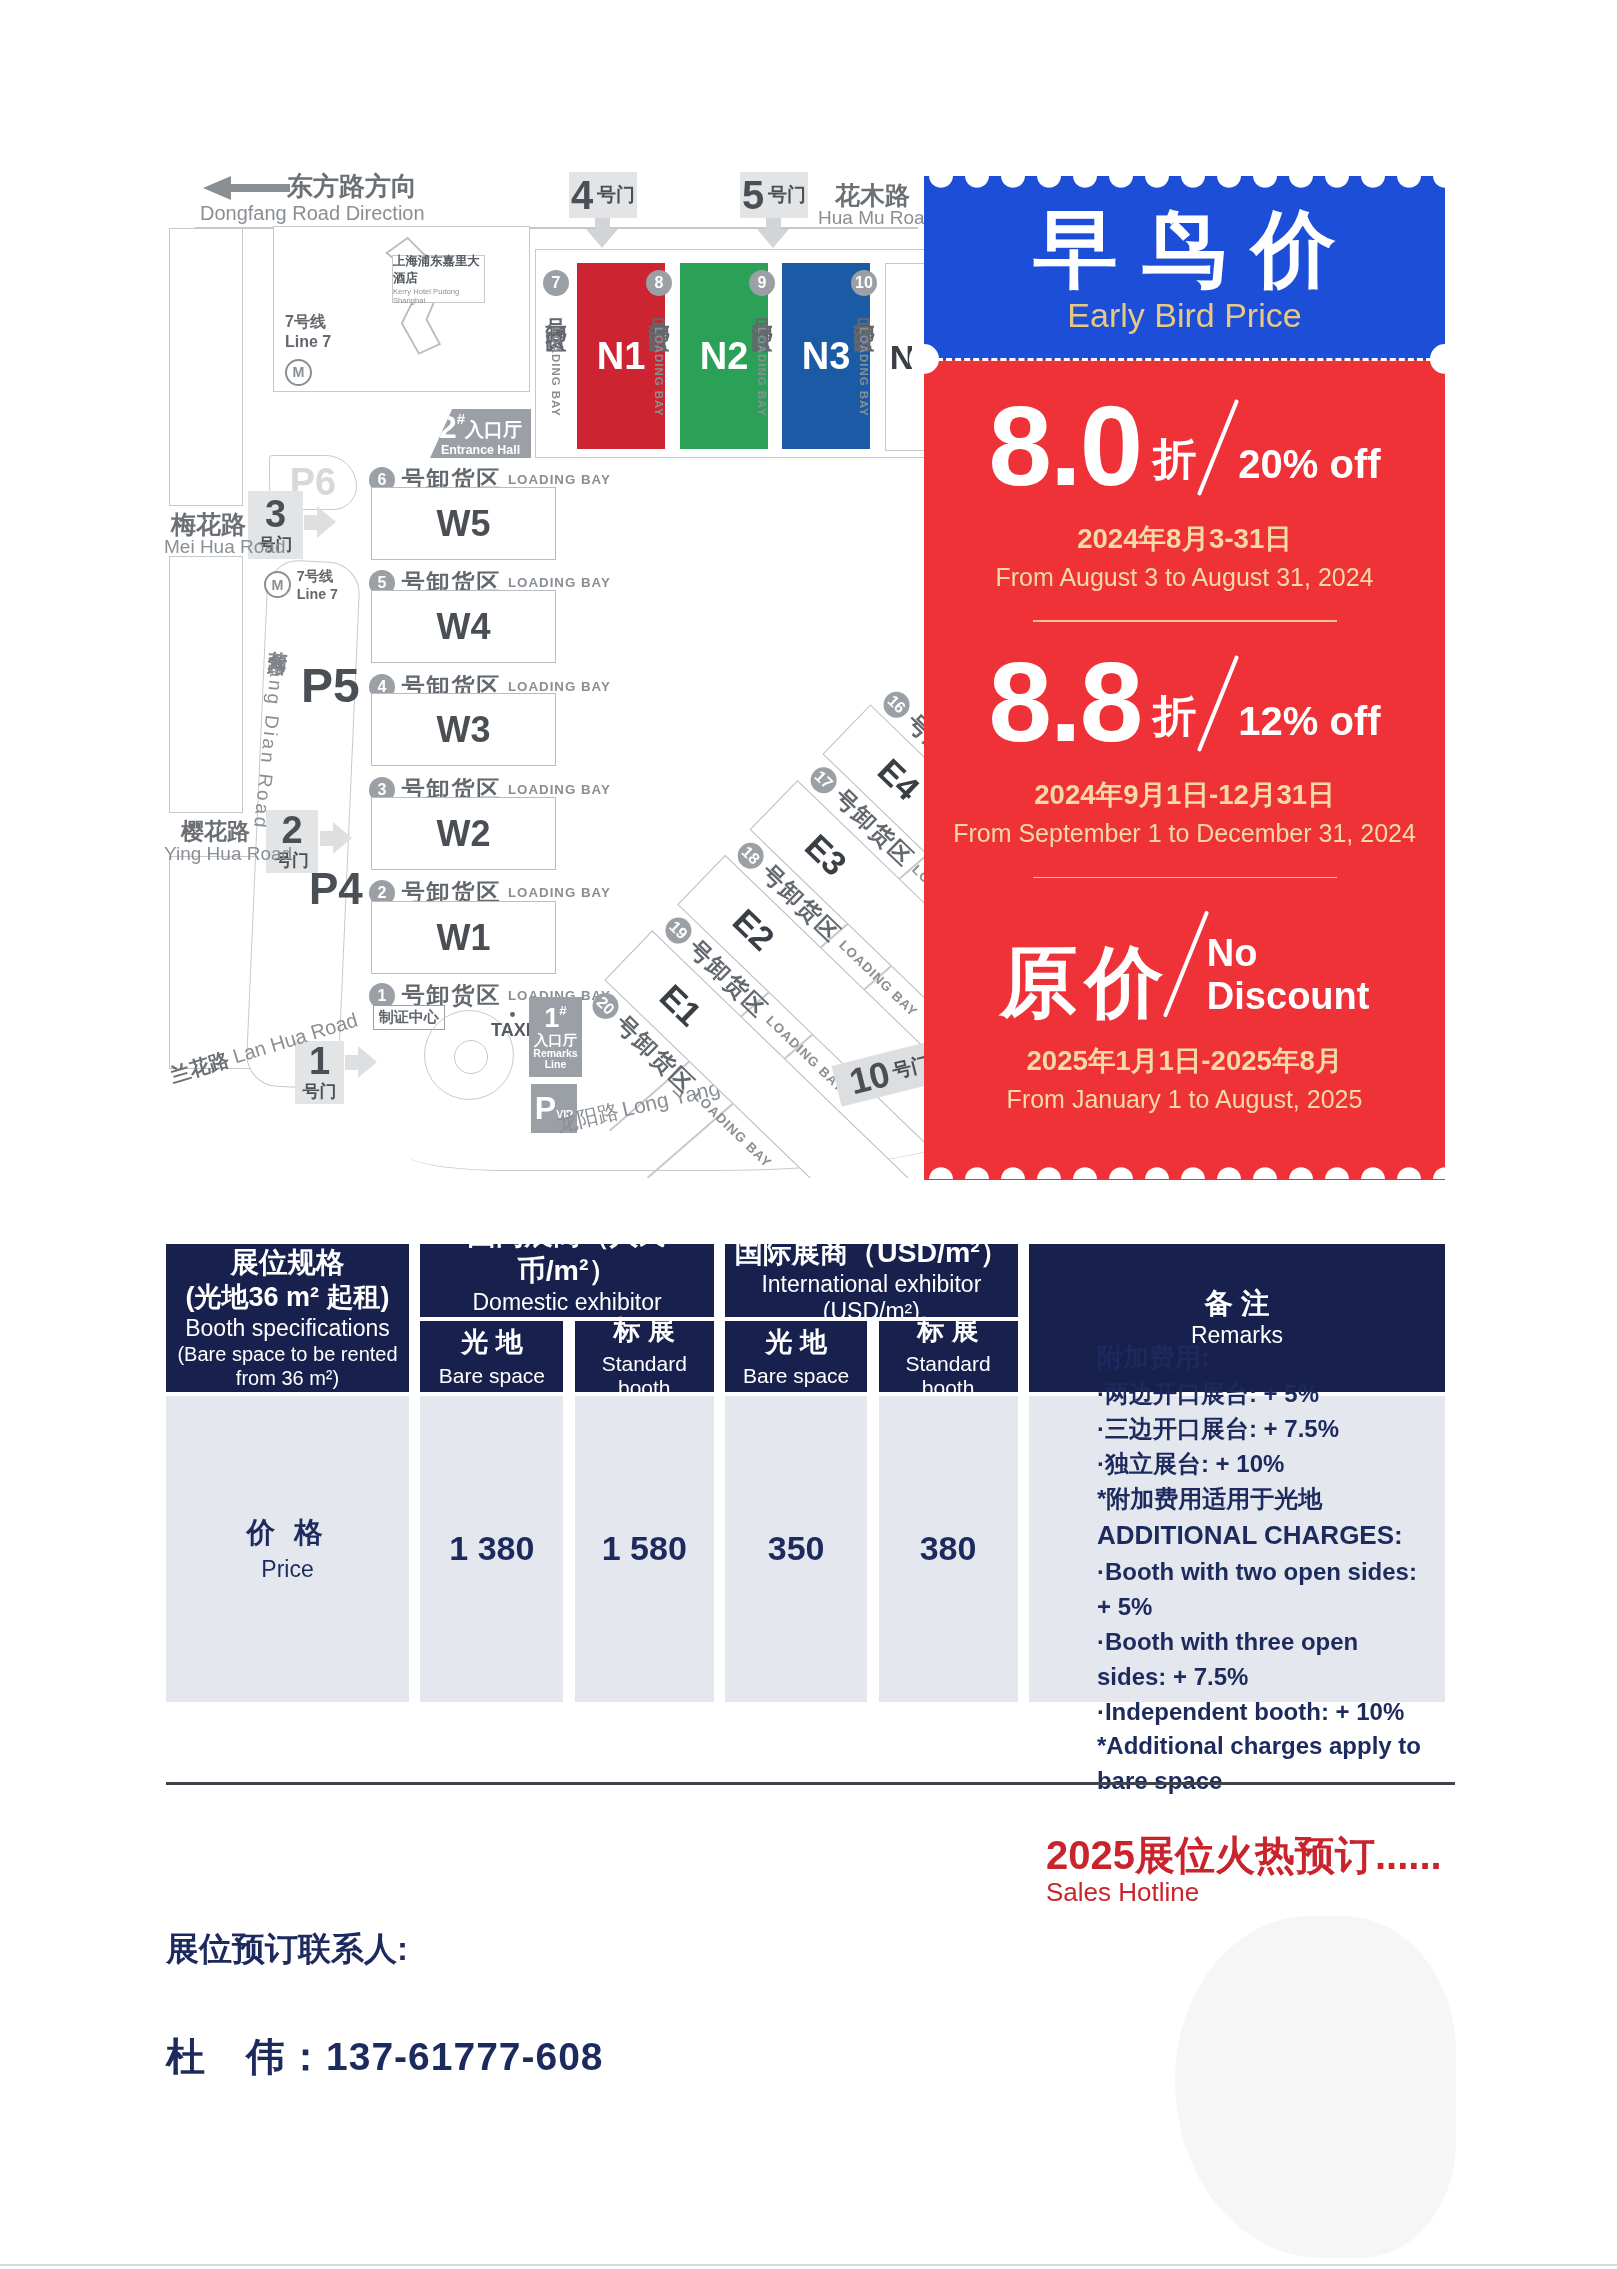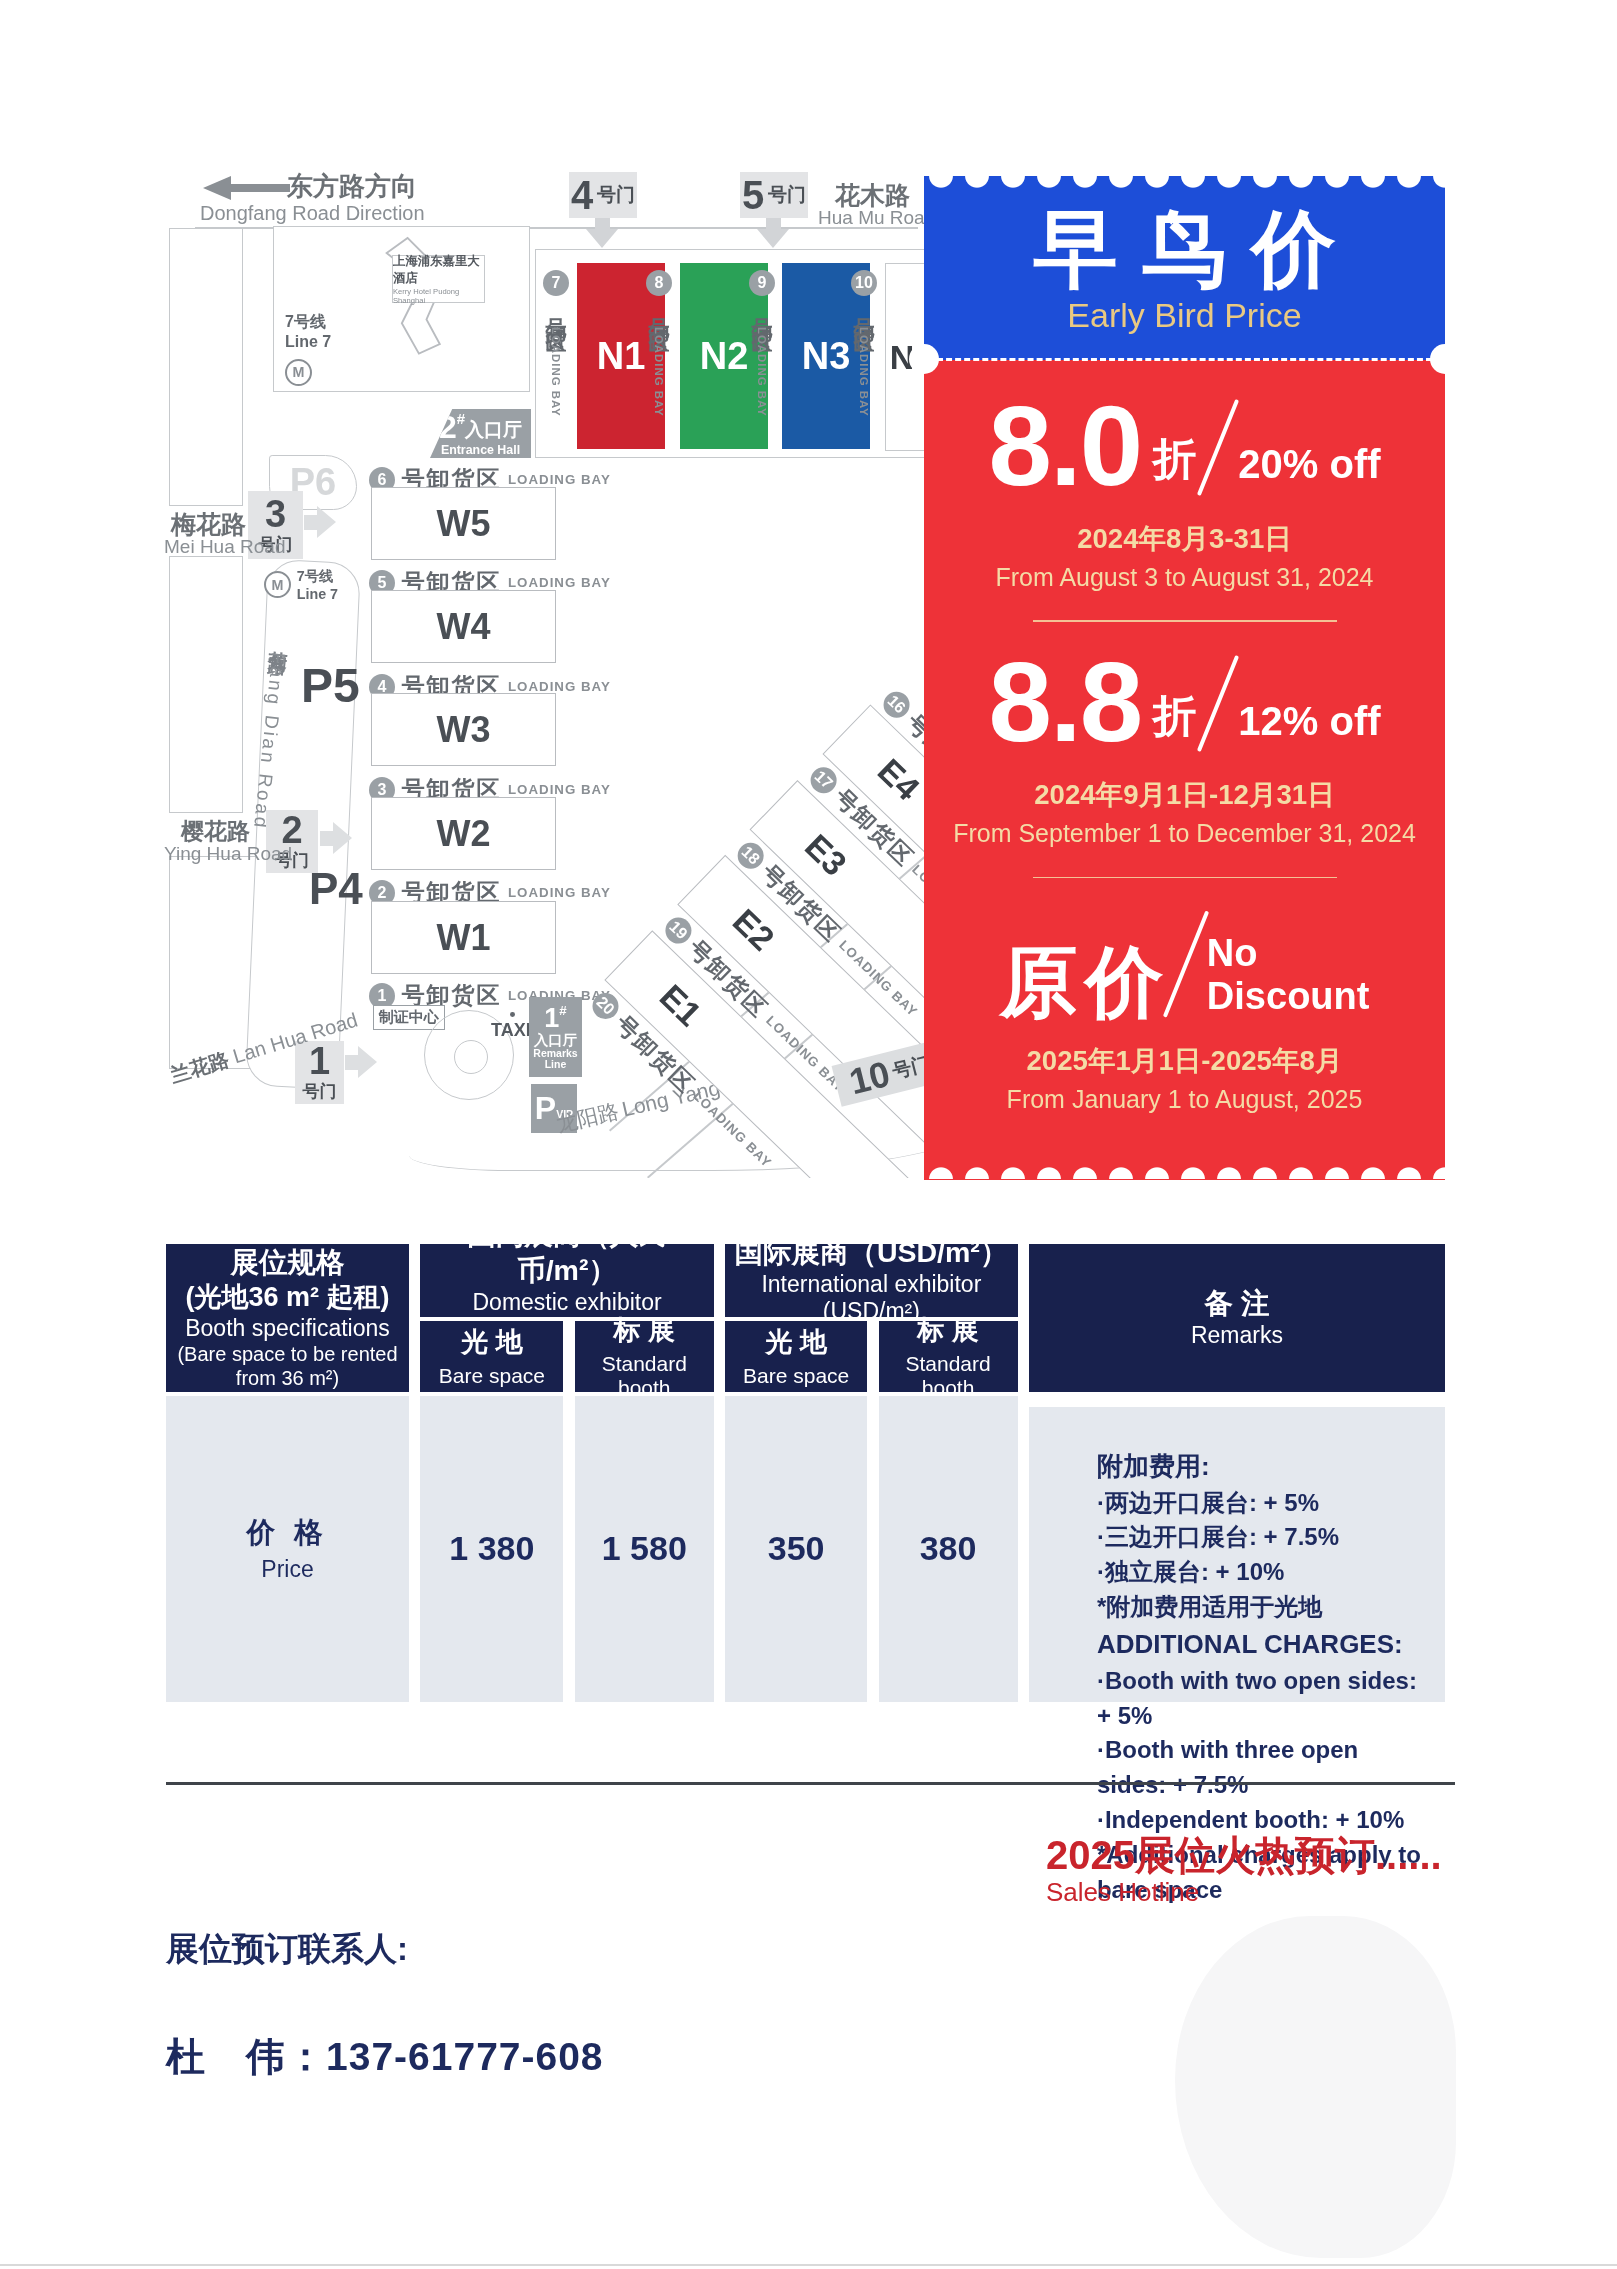--- a/index.html
+++ b/index.html
@@ -116,21 +116,21 @@
   .bodyc{background:#e4e8ee;color:#1d2a5e;}
   .h-cn{font-size:28.5px;font-weight:bold;line-height:1.25;}
   .h-cn2{font-size:27px;font-weight:bold;line-height:1.25;}
   .h-en{font-size:23px;line-height:1.2;}
   .h-en-s{font-size:20px;line-height:1.2;}
   .sub-cn{font-size:27px;font-weight:bold;}
   .sub-en{font-size:21px;margin-top:3.8px;}
   .p-cn{font-size:28.5px;font-weight:bold;letter-spacing:5.7px;}
   .p-en{font-size:23px;margin-top:3.8px;}
   .p-val{font-size:34px;font-weight:bold;}
-  .remarks-body{align-items:flex-start;justify-content:space-between;text-align:left;padding:40px 17px 0 68px;box-sizing:border-box;margin-top:11px;}
+  .remarks-body{align-items:flex-start;justify-content:center;text-align:left;padding:40px 17px 0 68px;box-sizing:border-box;}
   .r-title{font-size:26px;font-weight:bold;line-height:1.5;}
   .r-item{font-size:24px;font-weight:600;line-height:1.45;}
   .r-gap{height:25px;}
 
   
   .rule{position:absolute;left:166px;top:1782px;width:1289px;height:2.9px;background:#3f444a;}
   .hot-cn{position:absolute;left:1046px;top:1828px;font-size:40px;font-weight:bold;color:#c9242c;}
   .hot-en{position:absolute;left:1046px;top:1877px;font-size:26px;color:#c9242c;}
   .contact-label{position:absolute;left:166px;top:1927px;font-size:33px;font-weight:bold;color:#1d2a5e;}
   .contact-value{position:absolute;left:166px;top:2030px;font-size:39px;font-weight:bold;color:#1d2a5e;letter-spacing:1px;}

